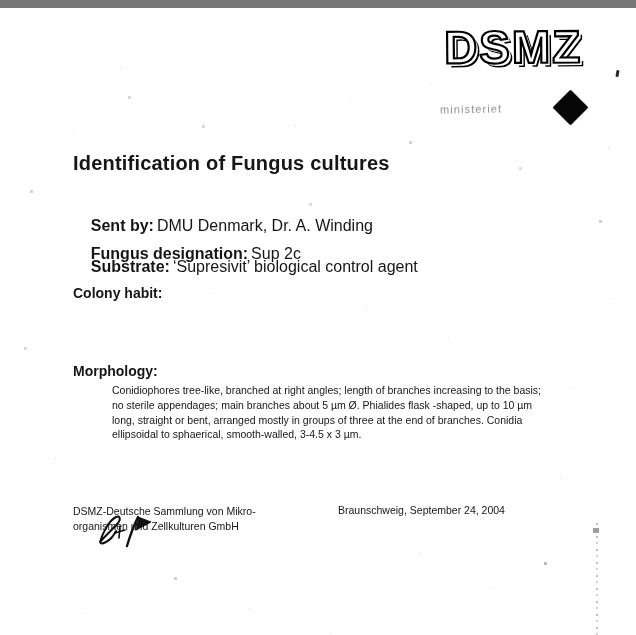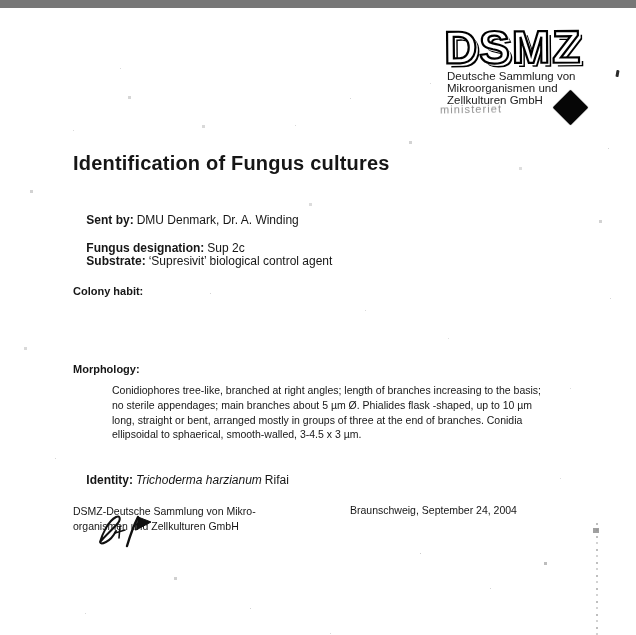--- a/index.html
+++ b/index.html
@@ -43,45 +43,45 @@
   .speck-mark{
     position:absolute;left:616px;top:62px;width:3px;height:7px;
     background:#2a2a2a;transform:rotate(10deg);border-radius:1px;
   }
   
   .doc-title{
     position:absolute;left:73px;top:144px;
     font-size:20px;font-weight:bold;letter-spacing:0.2px;
     white-space:pre;
   }
-  .doc-line{position:absolute;left:73px;font-size:12px;white-space:pre;}
+  .doc-line{position:absolute;left:73px;font-size:16px;white-space:pre;}
   .row-sent{top:191px;}
   .row-strain{top:219px;}
   .row-substrate{top:232px;}
   .label{font-weight:bold;}
   .value{padding-left:3px;}
-  .sec-heading{position:absolute;left:73px;font-size:11px;font-weight:bold;white-space:pre;}
+  .sec-heading{position:absolute;left:73px;font-size:14px;font-weight:bold;white-space:pre;}
   .h-colony{top:277px;}
   .h-morph{top:355px;}
   .paragraph{
     position:absolute;left:112px;
     font-size:10.5px;line-height:14.8px;white-space:pre;
   }
   .p-colony{top:300px;}
   .p-morph{top:375px;}
   .row-identity{top:451px;}
   .species{font-style:italic;padding-left:3px;}
   .authority{padding-left:3px;}
   
   .footer-org{
     position:absolute;left:73px;top:496px;
     font-size:10.5px;line-height:15px;white-space:pre;
   }
   .footer-date{
-    position:absolute;left:350px;top:496px;
+    position:absolute;left:338px;top:496px;
     font-size:10.5px;white-space:pre;
   }
   .signature{position:absolute;left:92px;top:501px;width:64px;height:40px;}
   
   .noise{
     position:absolute;left:0;top:0;width:1px;height:1px;background:transparent;
     box-shadow:
       31px 183px 0 1px #d2d2d2, 73px 122px 0 #dadada, 129px 89px 0 1px #d6d6d6,
       140px 250px 0 #cfcfcf, 203px 118px 0 1px #d9d9d9, 210px 285px 0 #d4d4d4,
       295px 117px 0 #d9d9d9, 310px 196px 0 1px #dcdcdc, 350px 90px 0 #d5d5d5,
@@ -107,23 +107,20 @@
 <body>
 
 <div class="page">
 
   <div class="noise"></div>
   <div class="edge-streak"></div>
   <div class="edge-streak-cap"></div>
   <div class="speck-mark"></div>
 
   <div class="logo-acronym">DSMZ</div>
-  <div class="logo-org">Deutsche Sammlung von
-Mikroorganismen und
-Zellkulturen GmbH</div>
   <div class="stamp-fragment">ministeriet</div>
   <div class="diamond"></div>
 
   <div class="doc-title">Identification of Fungus cultures</div>
 
   <div class="doc-line row-sent">
     <span class="label">Sent by:</span><span class="value">DMU Denmark, Dr. A. Winding</span>
   </div>
   <div class="doc-line row-strain">
     <span class="label">Fungus designation:</span><span class="value">Sup 2c</span>
@@ -133,23 +130,20 @@
   </div>
 
   <div class="sec-heading h-colony">Colony habit:</div>
 
   <div class="sec-heading h-morph">Morphology:</div>
   <div class="paragraph p-morph">Conidiophores tree-like, branched at right angles; length of branches increasing to the basis;
 no sterile appendages; main branches about 5 µm Ø. Phialides flask -shaped, up to 10 µm
 long, straight or bent, arranged mostly in groups of three at the end of branches. Conidia
 ellipsoidal to sphaerical, smooth-walled, 3-4.5 x 3 µm.</div>
 
-  <div class="doc-line row-identity">
-    <span class="label">Identity:</span><span class="species">Trichoderma harzianum</span><span class="authority">Rifai</span>
-  </div>
 
   <div class="footer-org">DSMZ-Deutsche Sammlung von Mikro-
 organismen und Zellkulturen GmbH</div>
   <div class="footer-date">Braunschweig, September 24, 2004</div>
 
   <svg class="signature" viewBox="0 0 64 40" xmlns="http://www.w3.org/2000/svg">
     <g fill="none" stroke="#101010" stroke-linecap="round" stroke-linejoin="round">
       <path stroke-width="2" d="M8 33 C 10 26 16 12 24 8 C 28 6 29 10 26 14 C 21 20 12 28 9 32 C 7 35 10 35 14 33 C 18 31 22 26 24 22"></path>
       <path stroke-width="1.6" d="M28 17 L27 29 M23 24 L33 21"></path>
       <path stroke-width="2.4" d="M35 37 C 38 27 42 16 46 8"></path>

